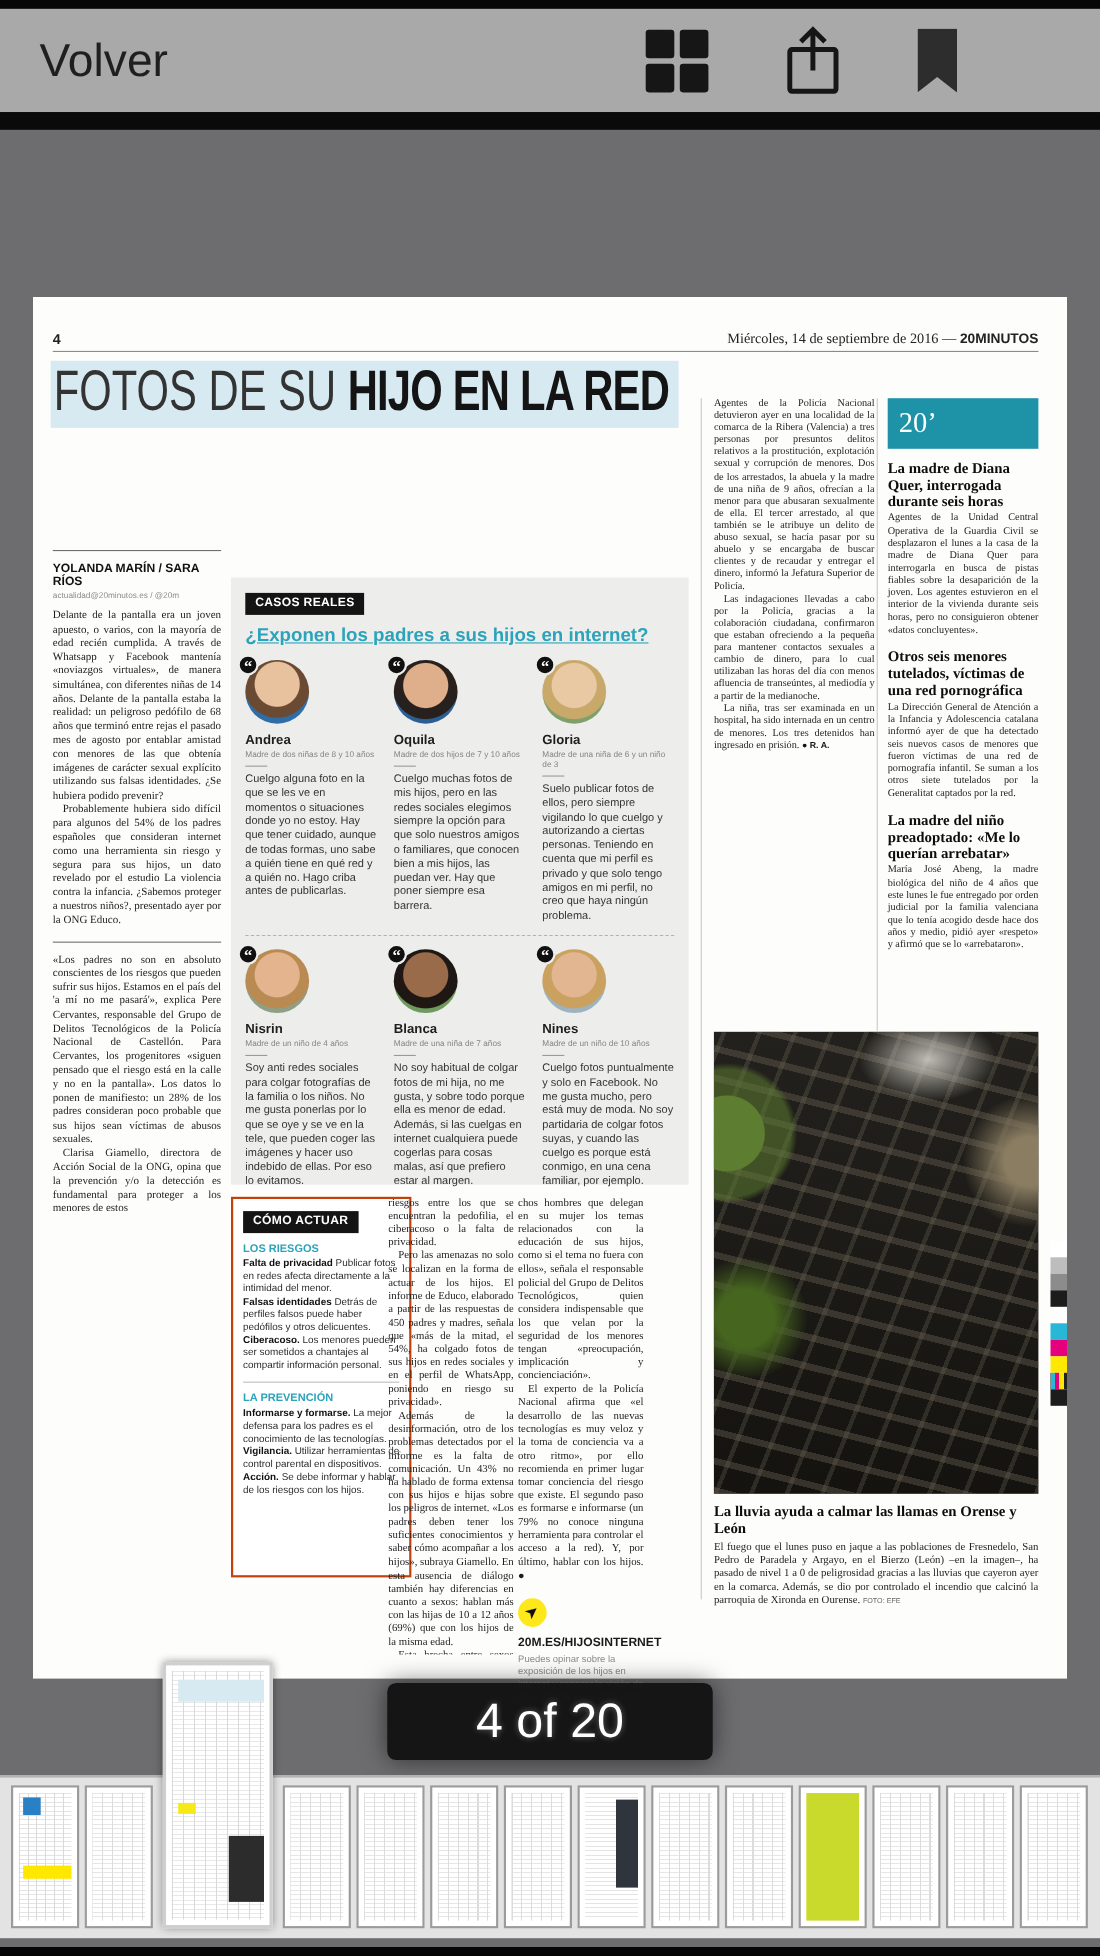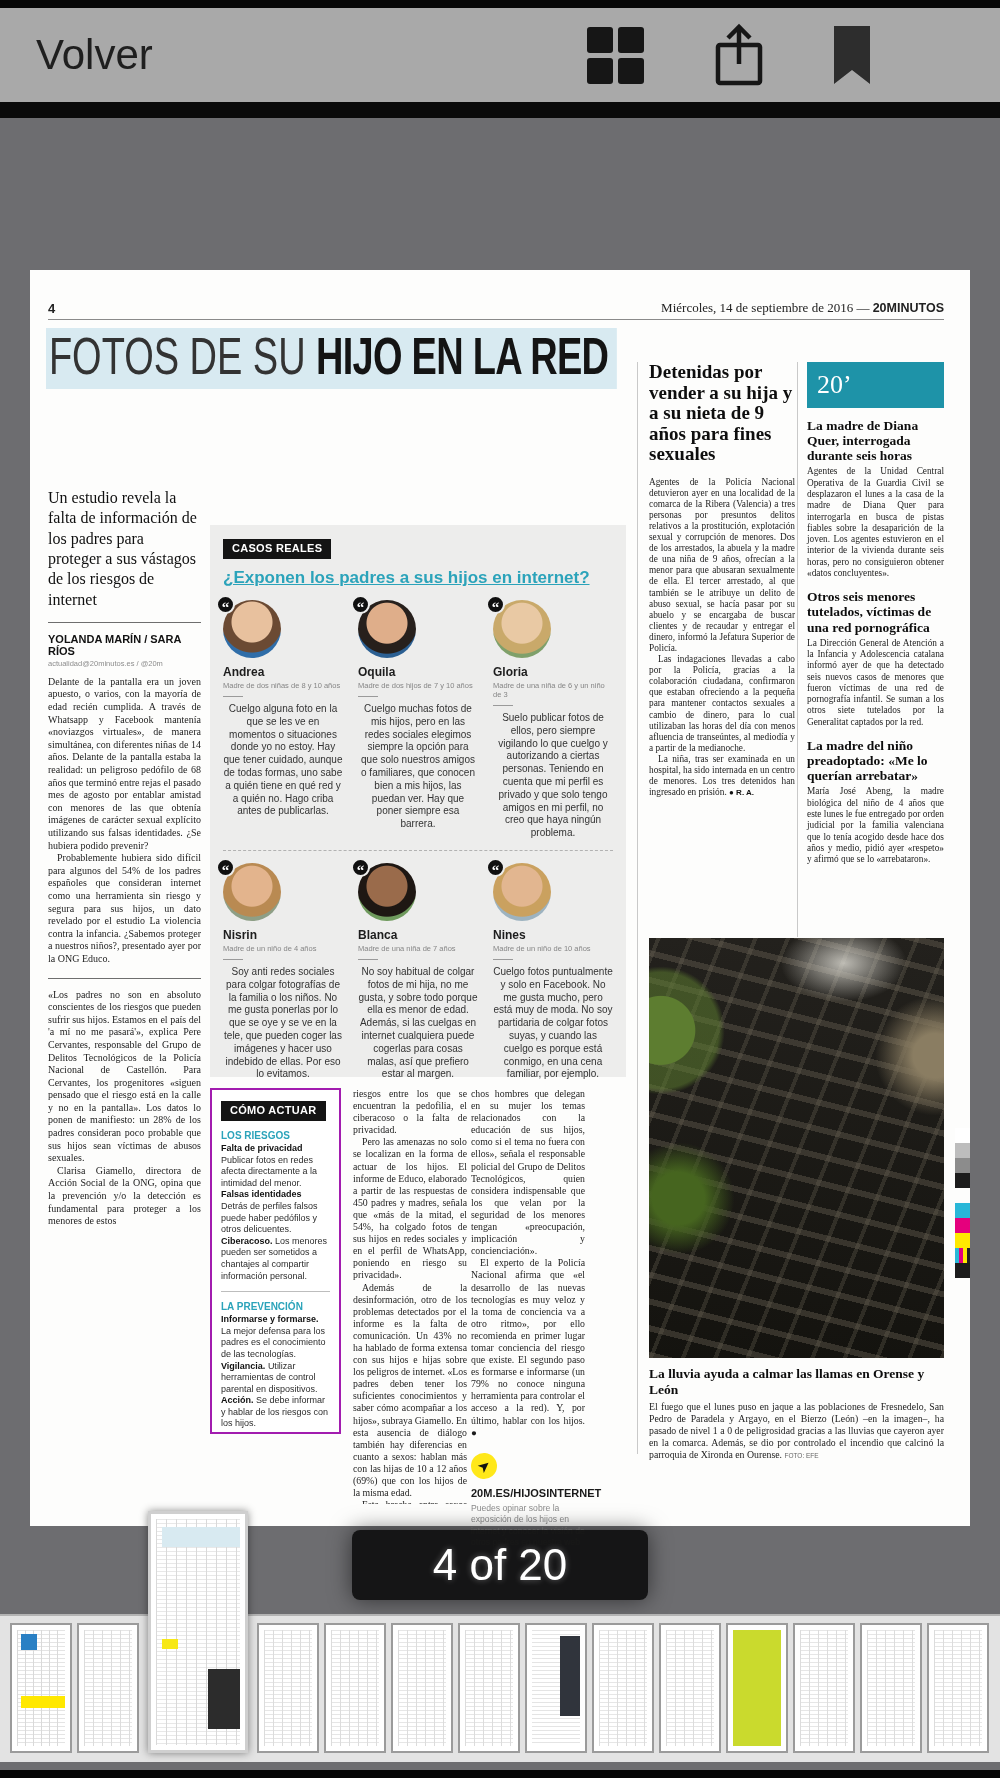--- a/index.html
+++ b/index.html
@@ -72,25 +72,25 @@
   .p2 { background:radial-gradient(circle at 50% 40%,#e9c9a4 0 20px,#c9a96a 21px 30px,#7fa06a 31px); }
   .p3 { background:radial-gradient(circle at 50% 40%,#e3b48d 0 20px,#b98a52 21px 30px,#8e9f86 31px); }
   .p4 { background:radial-gradient(circle at 50% 40%,#9a6b4b 0 20px,#1e1713 21px 30px,#6f9a5d 31px); }
   .p5 { background:radial-gradient(circle at 50% 40%,#e2b690 0 20px,#caa15f 21px 30px,#9db3c0 31px); }
   .qbadge { position:absolute; top:-5px; left:-7px; width:19px; height:19px; border-radius:50%;
             background:#101010; color:#fff; border:2px solid #ededec;
             font:bold 15px/21px "Liberation Serif",serif; text-align:center; }
   .pname { font:bold 12px "Liberation Sans",sans-serif; color:#1d1d1d; margin-top:7px; }
   .pdesc { font-size:7.5px; color:#868686; margin-top:2px; }
   .pdash { width:20px; border-top:1px solid #9a9a9a; margin:6px 0 6px; }
-  .pquote { font-size:10px; line-height:12.8px; color:#333;text-align:center; }
-
-  
-  .como { position:absolute; left:180px; top:818px; width:131px; height:346px;
-          border:2px solid #a21caf; padding:10px 9px; overflow:hidden;
+  .pquote { font-size:10px; line-height:12.8px; color:#333; }
+
+  
+  .como { position:absolute; left:180px; top:818px; width:164px; height:346px;
+          border:2px solid #c2410c; padding:10px 9px; overflow:hidden;
           font-family:"Liberation Sans",sans-serif; background:#fff; }
   .como-h { color:#2ba3ba; font-weight:bold; font-size:10px; margin:9px 0 2px; }
   .ci { font-size:9px; line-height:11.6px; color:#2c2c2c; }
   .ci b { color:#111; }
   .como-rule { border-top:1px solid #bdbdbd; margin:9px 0 2px; }
 
   
   .mcol { position:absolute; top:818px; width:114px; }
   .mcol1 { left:323px; height:416px; overflow:hidden; }
   .mcol2 { left:441px; }
@@ -215,21 +215,20 @@
       <div class="p-head">
         <span class="folio">4</span>
         <span class="dateline"><span>Miércoles, 14 de septiembre de 2016 — </span><b>20MINUTOS</b></span>
       </div>
 
       <div class="headline">
         <div class="row"><span class="hl-line"><span>FOTOS DE SU </span><b>HIJO EN LA RED</b></span></div>
       </div>
 
       <section class="col-left">
-        <p class="standfirst">Un estudio revela la falta de información de los padres para proteger a sus vástagos de los riesgos de internet</p>
         <div class="rule"></div>
         <p class="byline">YOLANDA MARÍN / SARA RÍOS</p>
         <p class="byline-meta">actualidad@20minutos.es / @20m</p>
         <p class="bodyp">Delante de la pantalla era un joven apuesto, o varios, con la mayoría de edad recién cumplida. A través de Whatsapp y Facebook mantenía «noviazgos virtuales», de manera simultánea, con diferentes niñas de 14 años. Delante de la pantalla estaba la realidad: un peligroso pedófilo de 68 años que terminó entre rejas el pasado mes de agosto por entablar amistad con menores de las que obtenía imágenes de carácter sexual explícito utilizando sus falsas identidades. ¿Se hubiera podido prevenir?</p>
         <p class="bodyp ind">Probablemente hubiera sido difícil para algunos del 54% de los padres españoles que consideran internet como una herramienta sin riesgo y segura para sus hijos, un dato revelado por el estudio La violencia contra la infancia. ¿Sabemos proteger a nuestros niños?, presentado ayer por la ONG Educo.</p>
         <div class="rule"></div>
         <p class="bodyp">«Los padres no son en absoluto conscientes de los riesgos que pueden sufrir sus hijos. Estamos en el país del 'a mí no me pasará'», explica Pere Cervantes, responsable del Grupo de Delitos Tecnológicos de la Policía Nacional de Castellón. Para Cervantes, los progenitores «siguen pensado que el riesgo está en la calle y no en la pantalla». Los datos lo ponen de manifiesto: un 28% de los padres consideran poco probable que sus hijos sean víctimas de abusos sexuales.</p>
         <p class="bodyp ind">Clarisa Giamello, directora de Acción Social de la ONG, opina que la prevención y/o la detección es fundamental para proteger a los menores de estos</p>
       </section>
 
@@ -325,21 +324,20 @@
           <span class="cursor-icon">➤</span>
           <p class="promo-url">20M.ES/HIJOSINTERNET</p>
           <p class="promo-txt">Puedes opinar sobre la exposición de los hijos en internet y conocer la visión de otros padres en nuestra web</p>
         </div>
       </section>
 
       <div class="vline v1"></div>
       <div class="vline v2"></div>
 
       <section class="det">
-        <h2 class="det-h">Detenidas por vender a su hija y a su nieta de 9 años para fines sexuales</h2>
         <p class="bodyp">Agentes de la Policía Nacional detuvieron ayer en una localidad de la comarca de la Ribera (Valencia) a tres personas por presuntos delitos relativos a la prostitución, explotación sexual y corrupción de menores. Dos de los arrestados, la abuela y la madre de una niña de 9 años, ofrecían a la menor para que abusaran sexualmente de ella. El tercer arrestado, al que también se le atribuye un delito de abuso sexual, se hacía pasar por su abuelo y se encargaba de buscar clientes y de recaudar y entregar el dinero, informó la Jefatura Superior de Policía.</p>
         <p class="bodyp ind">Las indagaciones llevadas a cabo por la Policía, gracias a la colaboración ciudadana, confirmaron que estaban ofreciendo a la pequeña para mantener contactos sexuales a cambio de dinero, para lo cual utilizaban las horas del día con menos afluencia de transeúntes, al mediodía y a partir de la medianoche.</p>
         <p class="bodyp ind"><span>La niña, tras ser examinada en un hospital, ha sido internada en un centro de menores. Los tres detenidos han ingresado en prisión. </span><span class="sig">● R. A.</span></p>
       </section>
 
       <section class="briefs">
         <div class="logo20">20’</div>
         <h3 class="brief-h">La madre de Diana Quer, interrogada durante seis horas</h3>
         <p class="bodyp">Agentes de la Unidad Central Operativa de la Guardia Civil se desplazaron el lunes a la casa de la madre de Diana Quer para interrogarla en busca de pistas fiables sobre la desaparición de la joven. Los agentes estuvieron en el interior de la vivienda durante seis horas, pero no consiguieron obtener «datos concluyentes».</p>
         <h3 class="brief-h">Otros seis menores tutelados, víctimas de una red pornográfica</h3>

